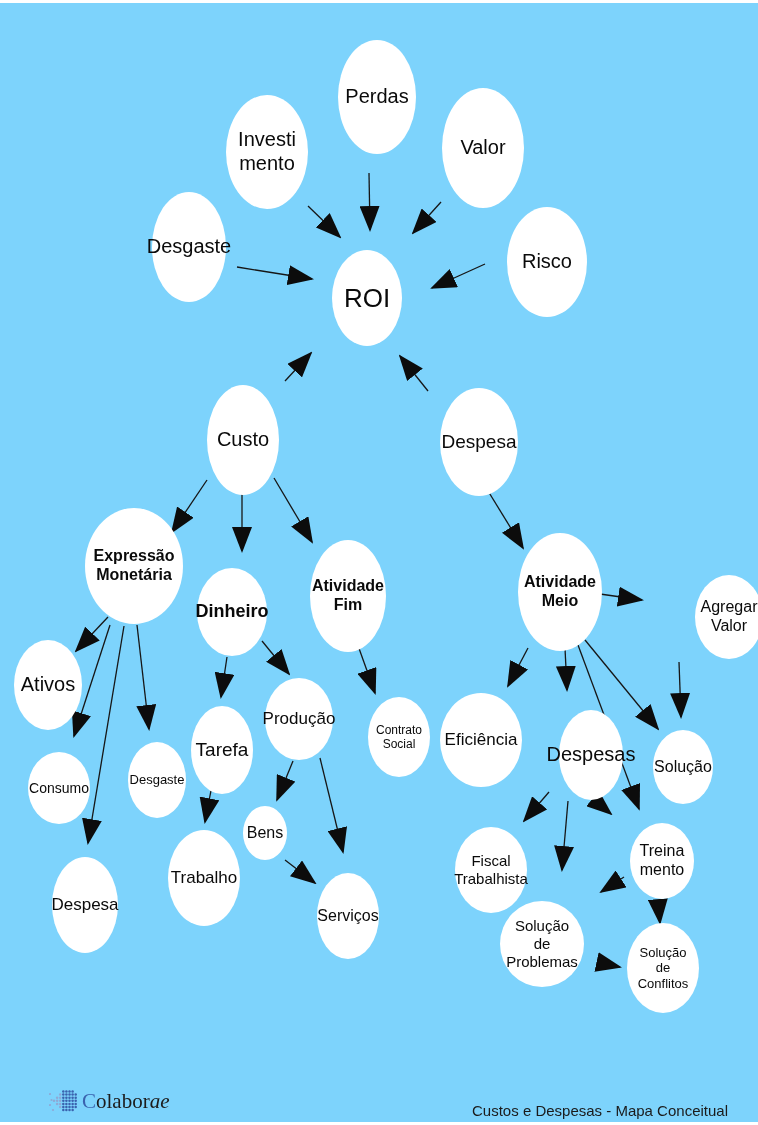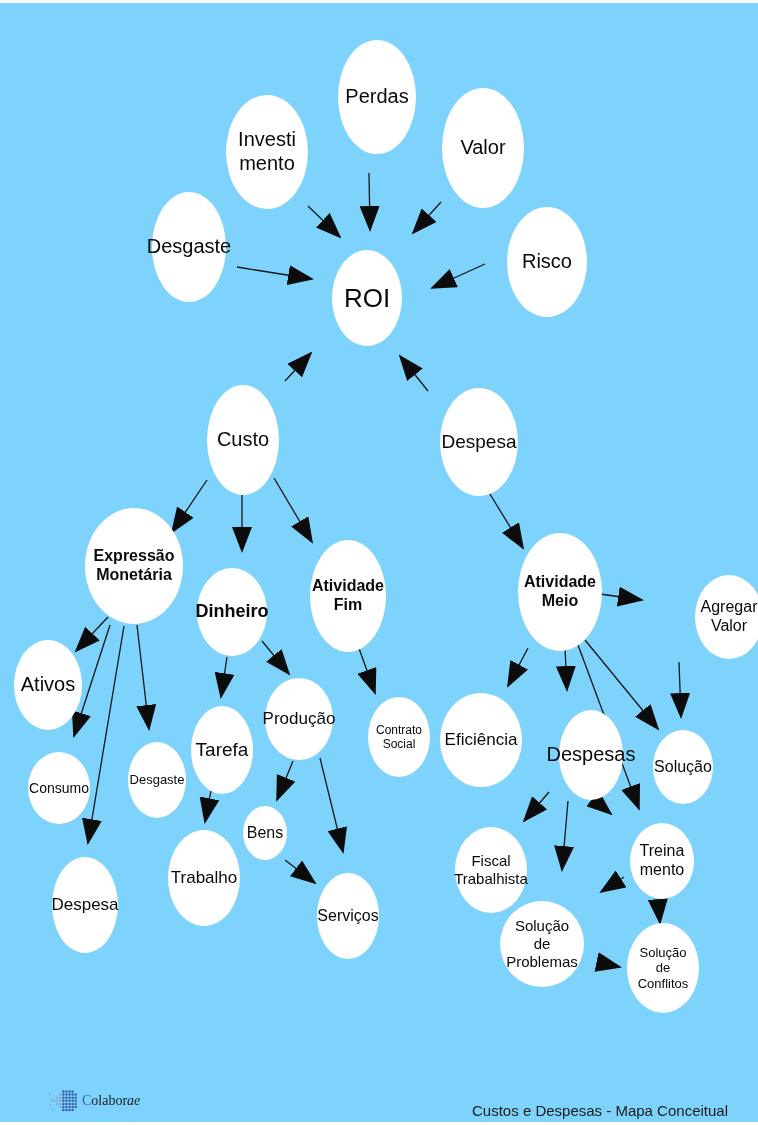--- a/index.html
+++ b/index.html
@@ -19,21 +19,21 @@
     display:flex;align-items:center;justify-content:center;
     text-align:center;line-height:1.18;white-space:pre-line;
   }
   .node.bold{font-weight:bold;}
   .logo{
     position:absolute;left:49px;bottom:11px;
     display:flex;align-items:center;gap:1px;
   }
   .logo-text{
     font-family:"Liberation Serif","DejaVu Serif",serif;
-    font-size:14px;color:#1c1c1c;letter-spacing:0px;
+    font-size:21px;color:#1c1c1c;letter-spacing:0px;
   }
   .logo-c{color:#3a62ae;}
   .logo-ae{font-style:italic;}
   .footer{
     position:absolute;right:42px;bottom:6px;
     font-size:15px;color:#1b1b1b;
   }
 </style>
 <title>Custos e Despesas - Mapa Conceitual</title></head>
 <body>

